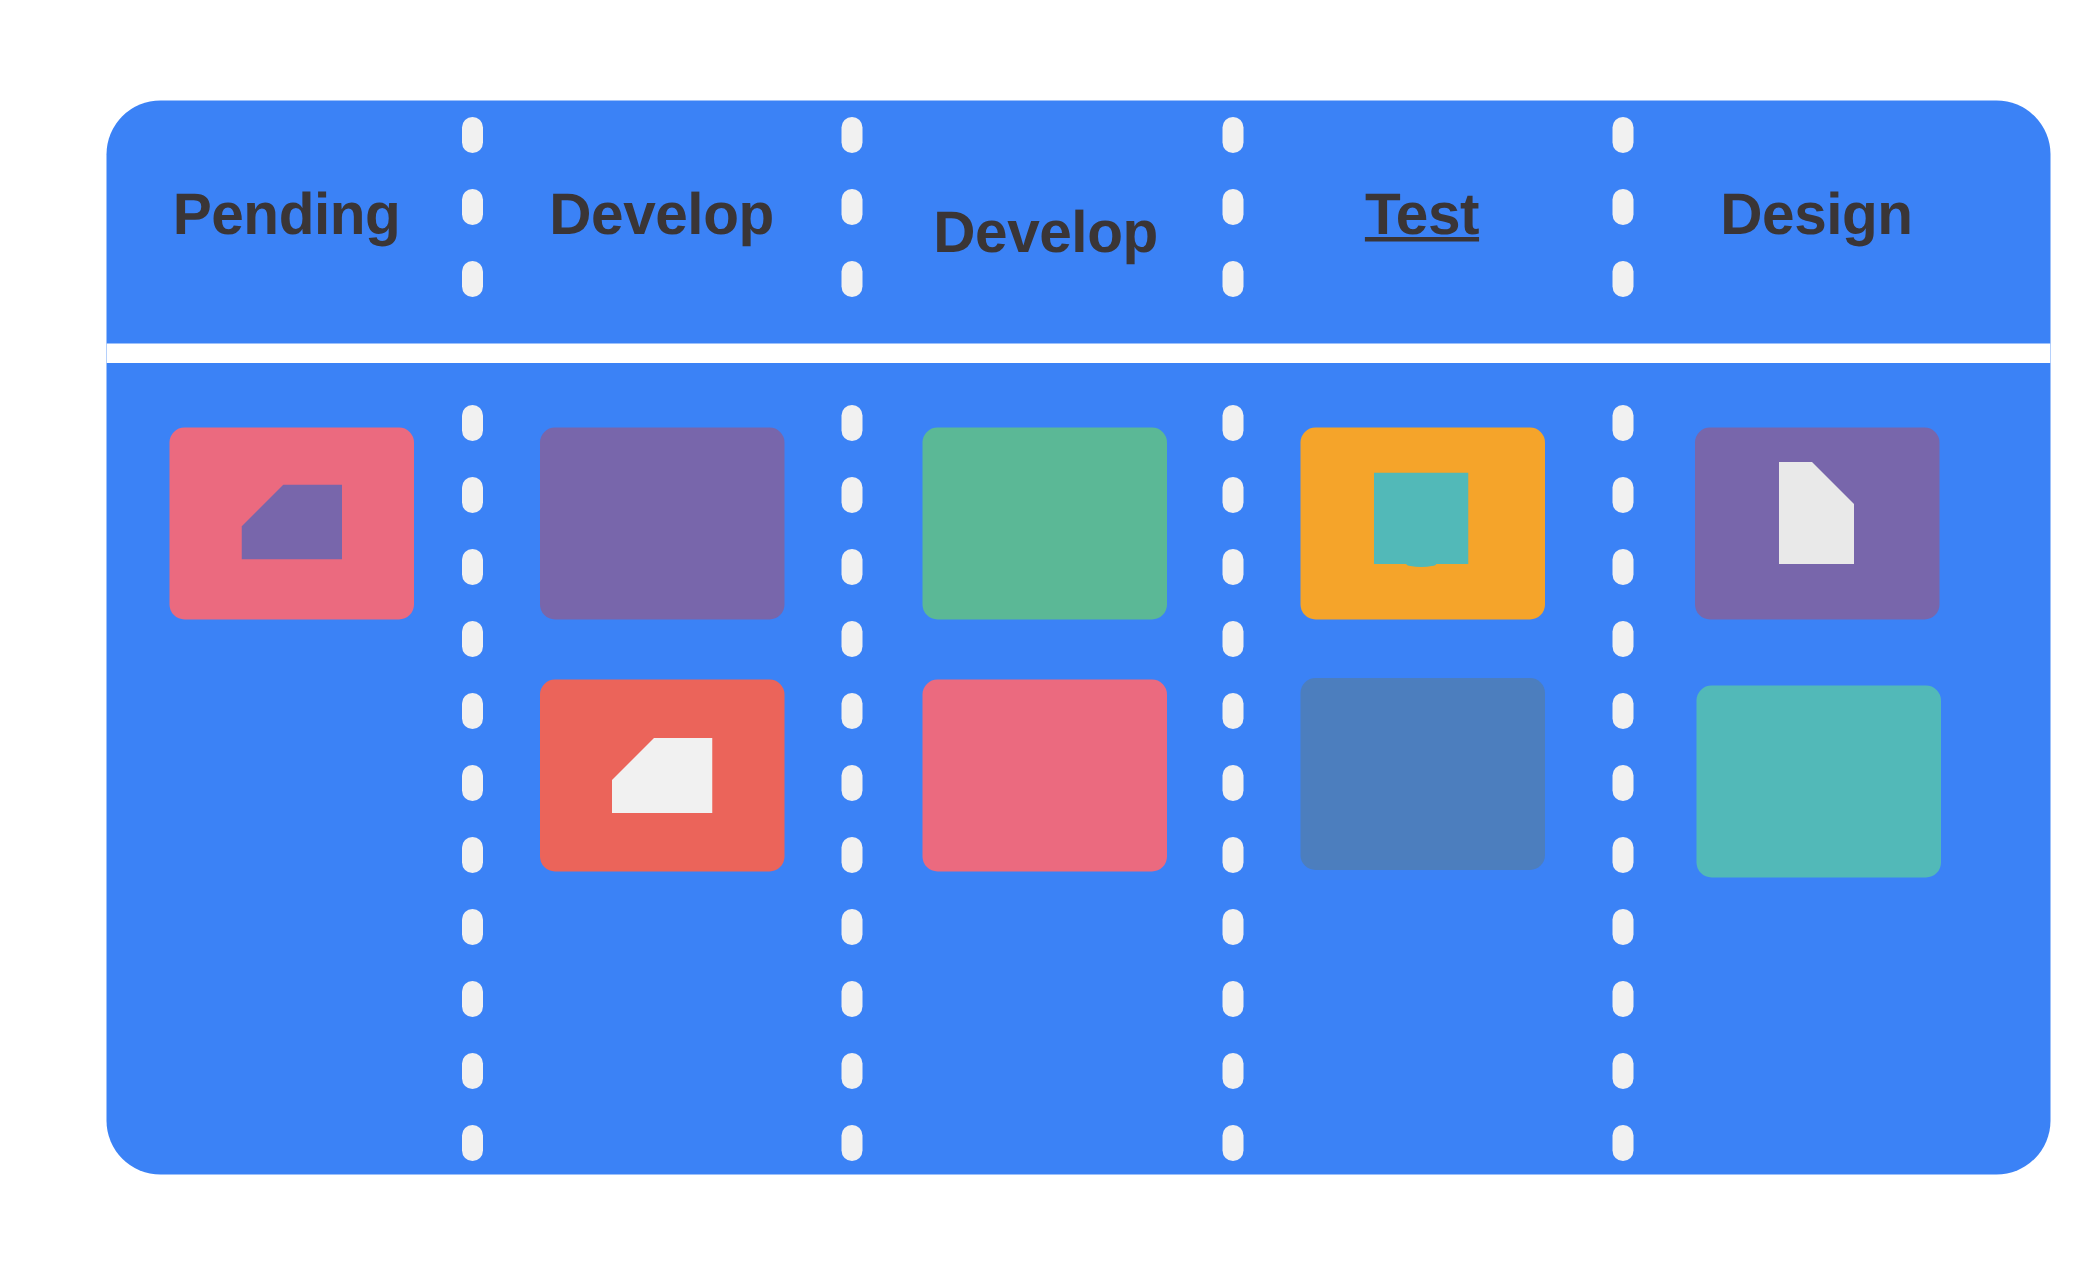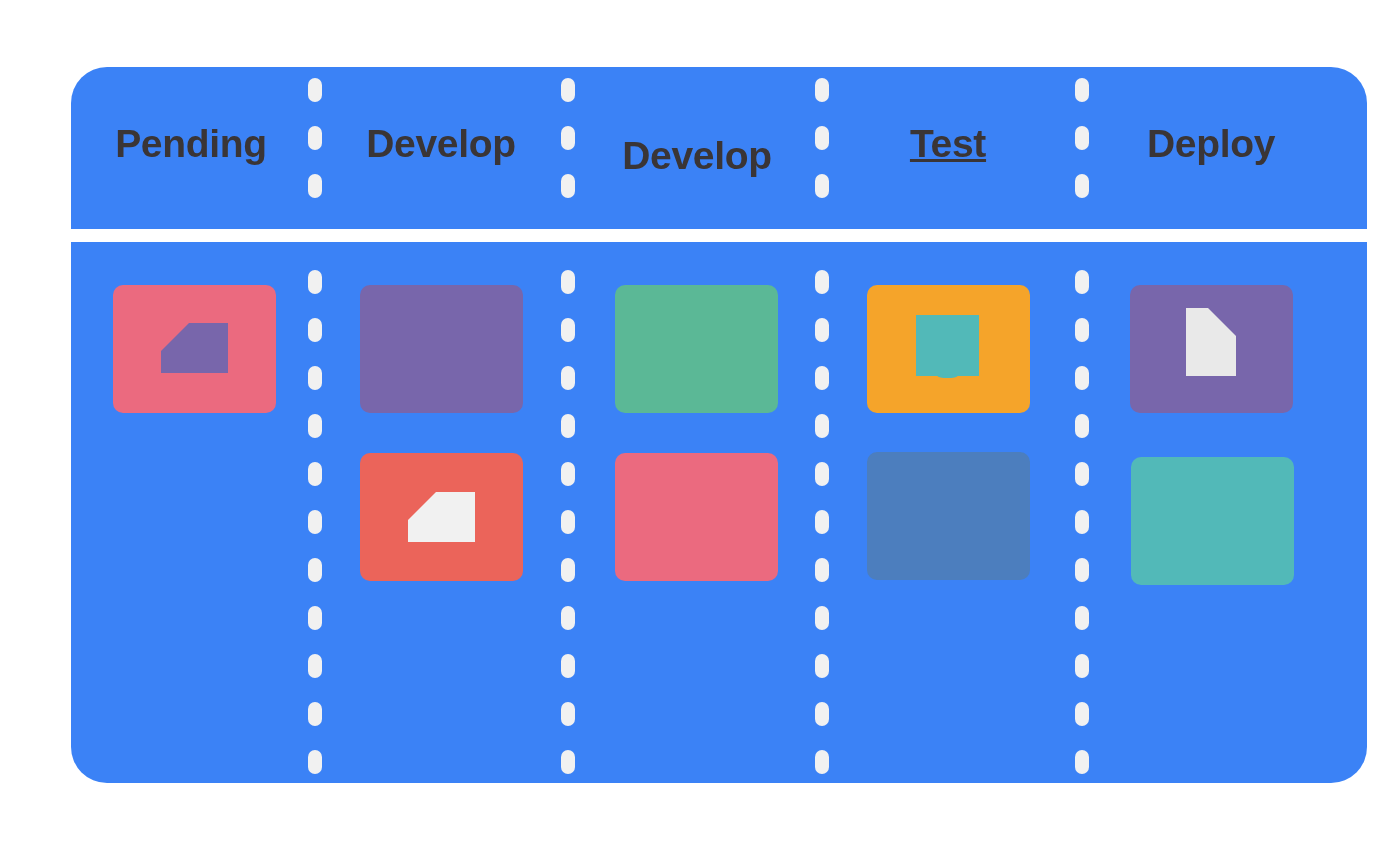--- a/index.html
+++ b/index.html
@@ -17,21 +17,21 @@
   </style>
 </head>
 <body>
 
 <div class="board">
 
   <div class="col-title" style="left:20px;width:200px;">Pending</div>
   <div class="col-title" style="left:270px;width:200px;">Develop</div>
   <div class="col-title" style="left:526px;width:200px;margin-top:12px;">Develop</div>
   <div class="col-title" style="left:777px;width:200px;text-decoration:underline;">Test</div>
-  <div class="col-title" style="left:1040px;width:200px;">Deploy</div>
+  <div class="col-title" style="left:1040px;width:200px;">Design</div>
 
   <div class="stripe"></div>
 
   <div style="position:absolute;left:237px;top:0;width:14px;height:716px;">
     <div class="dash" style="top:11px"></div>
     <div class="dash" style="top:59px"></div>
     <div class="dash" style="top:107px"></div>
     <div class="dash" style="top:203px"></div>
     <div class="dash" style="top:251px"></div>
     <div class="dash" style="top:299px"></div>

